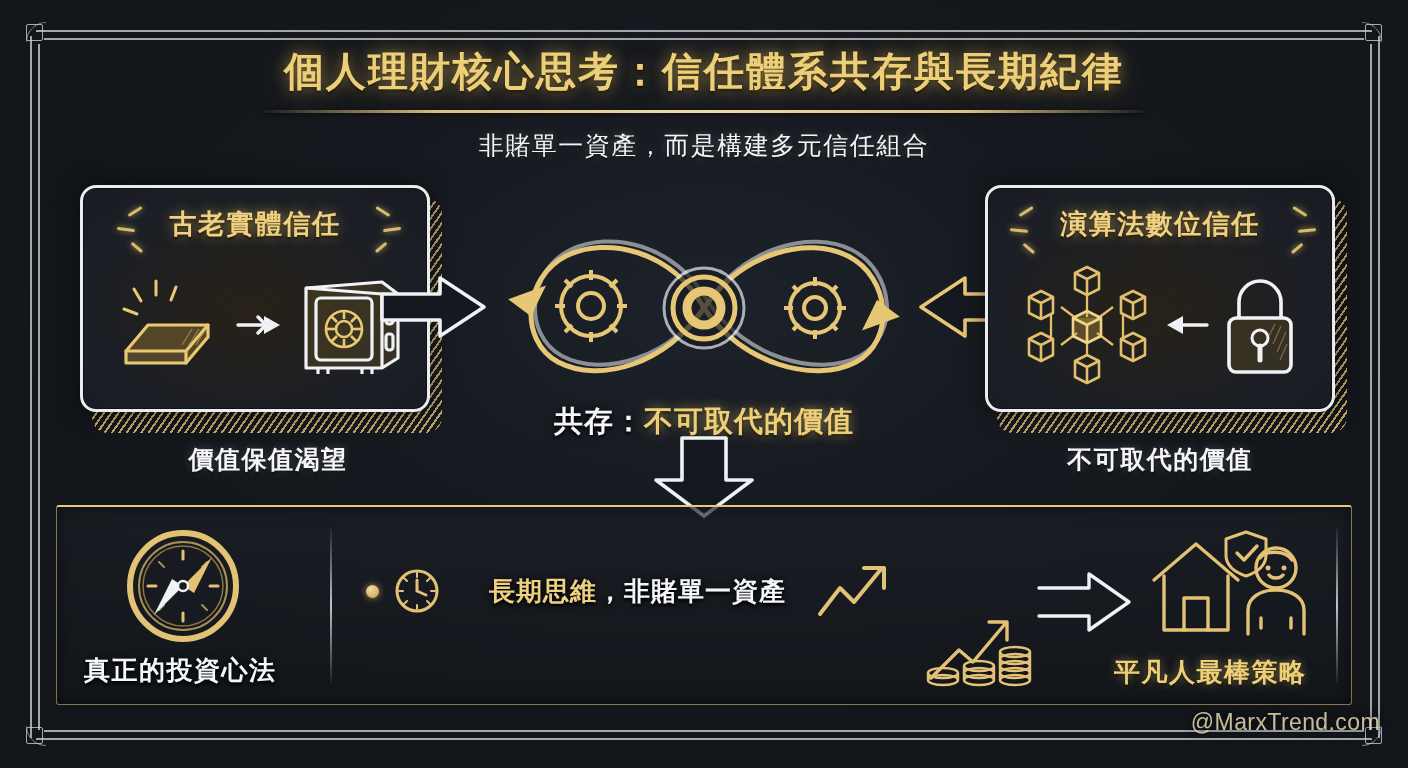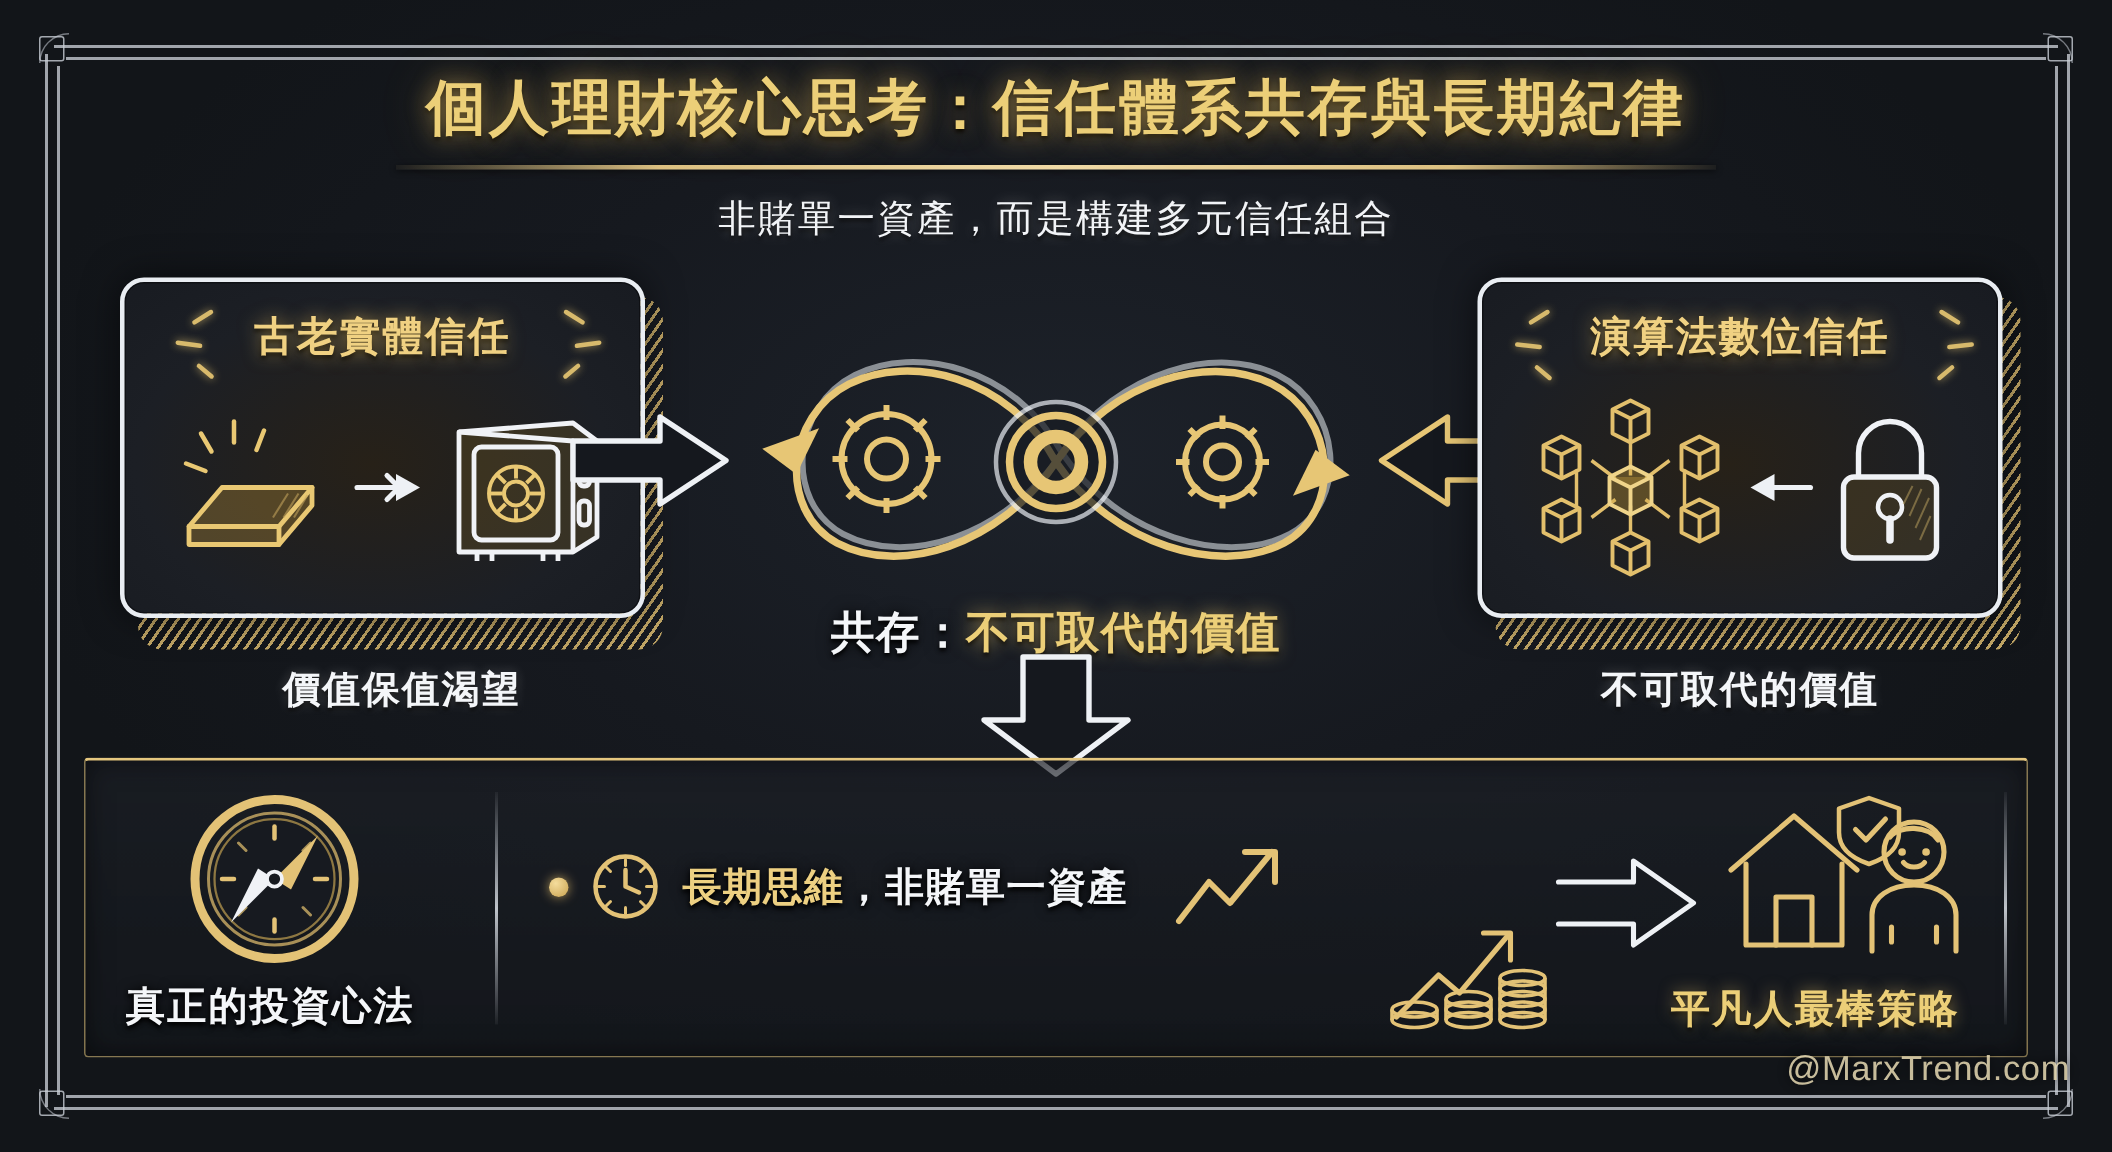--- a/index.html
+++ b/index.html
@@ -107,25 +107,25 @@
   }
   .bullet-row { position: absolute; display: flex; align-items: center; gap: 14px; }
   .bullet-dot {
     width: 13px; height: 13px; border-radius: 50%;
     background: radial-gradient(circle at 35% 30%, #f4dc9c, #c9a350);
     box-shadow: 0 0 7px rgba(228,190,105,.75);
     flex: 0 0 auto;
   }
   .bullet-text { font-size: 26px; font-weight: bold; letter-spacing: 1px; white-space: nowrap;
                  text-shadow: 0 0 9px rgba(0,0,0,.85), 0 2px 3px #000; }
-  .bt-gold  { color: #edd082; }
+  .bt-gold  { color: #edd082; margin-left: 34px; }
   .bt-white { color: #f4f6f9; }
 
   .watermark {
-    position: absolute; right: 28px; bottom: 42px;
+    position: absolute; right: 28px; bottom: 32px;
     font-size: 23px; color: #e0d4ae; opacity: .88; letter-spacing: .4px;
     text-shadow: 0 0 8px rgba(0,0,0,.9);
   }
 
   svg { display: block; overflow: visible; }
 </style>
 </head>
 <body>
 
 <div id="stage">

